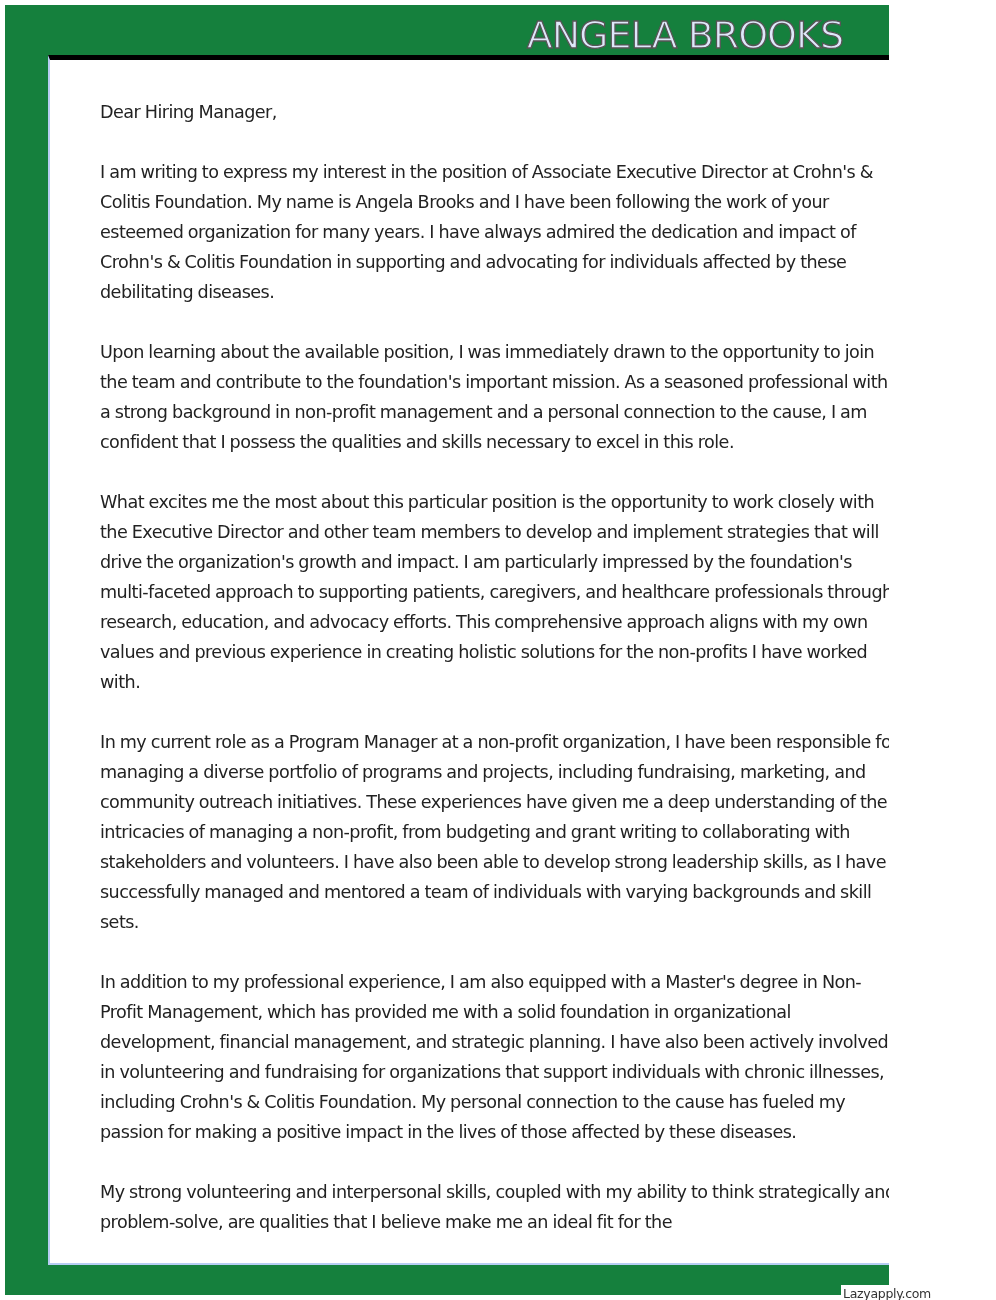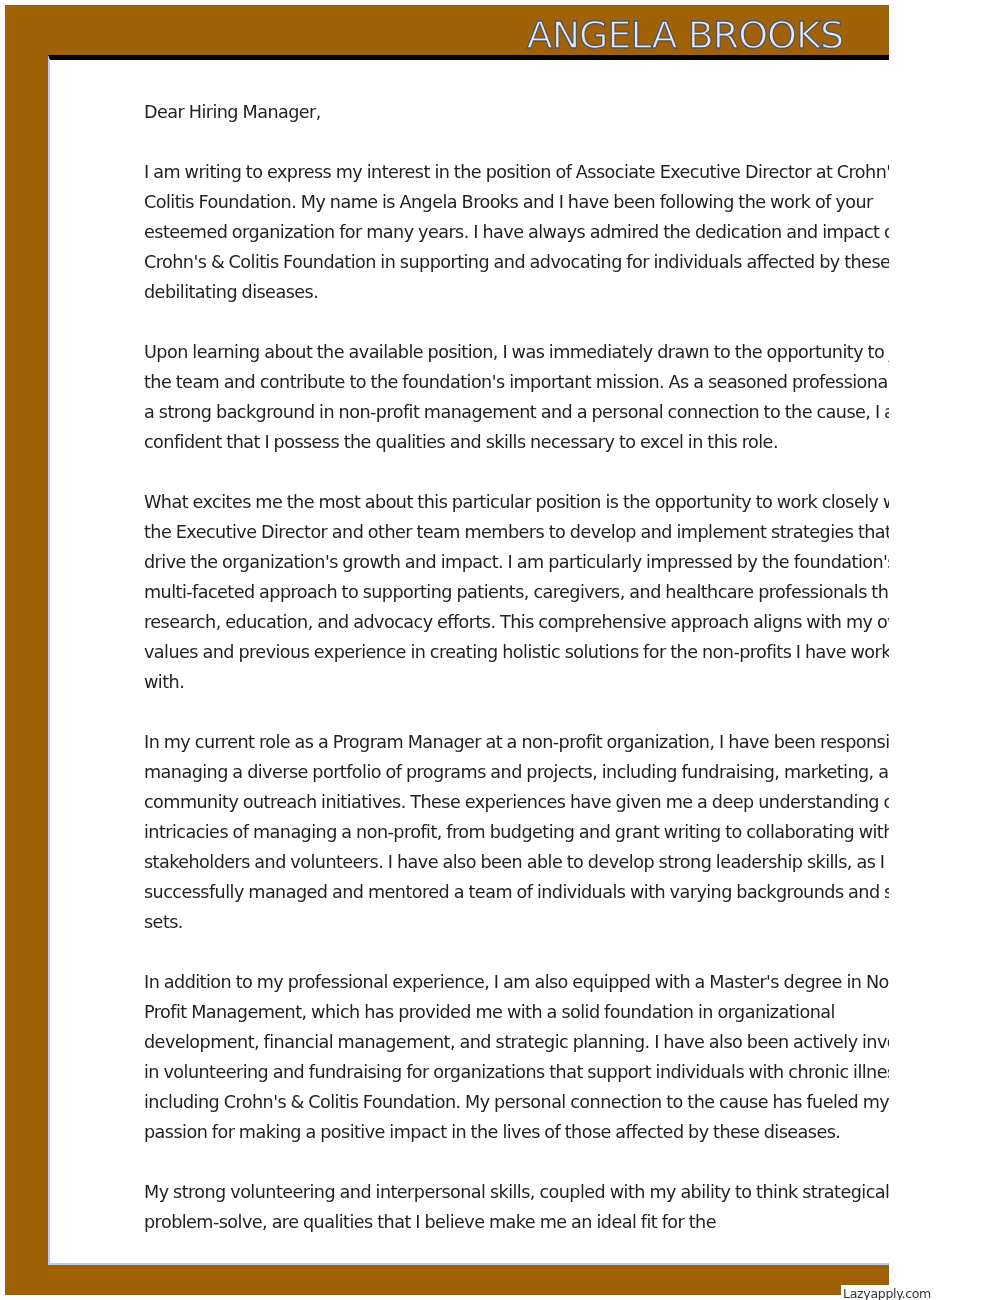--- a/index.html
+++ b/index.html
@@ -13,21 +13,21 @@
       position: relative;
       overflow: hidden;
       font-family: "DejaVu Sans", sans-serif;
     }
     .outer-panel {
       position: absolute;
       left: 5px;
       top: 5px;
       width: 884px;
       height: 1290px;
-      background: #a16207;
+      background: #15803d;
       overflow: hidden;
     }
     .name-header {
       position: absolute;
       right: 46px;
       top: 8px;
       font-family: "DejaVu Sans", sans-serif;
       font-size: 38px;
       line-height: 44px;
       letter-spacing: -1px;
@@ -52,21 +52,20 @@
       position: absolute;
       left: 95px;
       top: 92px;
       width: 800px;
       font-family: "DejaVu Sans", sans-serif;
       font-size: 17.6px;
       line-height: 30px;
       color: #222222;
       letter-spacing: -0.55px;
       word-spacing: -0.5px;
-      margin-left: 44px;
     }
     .letter-body p {
       margin: 0 0 30px 0;
     }
     .watermark {
       position: absolute;
       left: 841px;
       top: 1240px;
       font-family: "DejaVu Sans", sans-serif;
       font-size: 12.5px;

